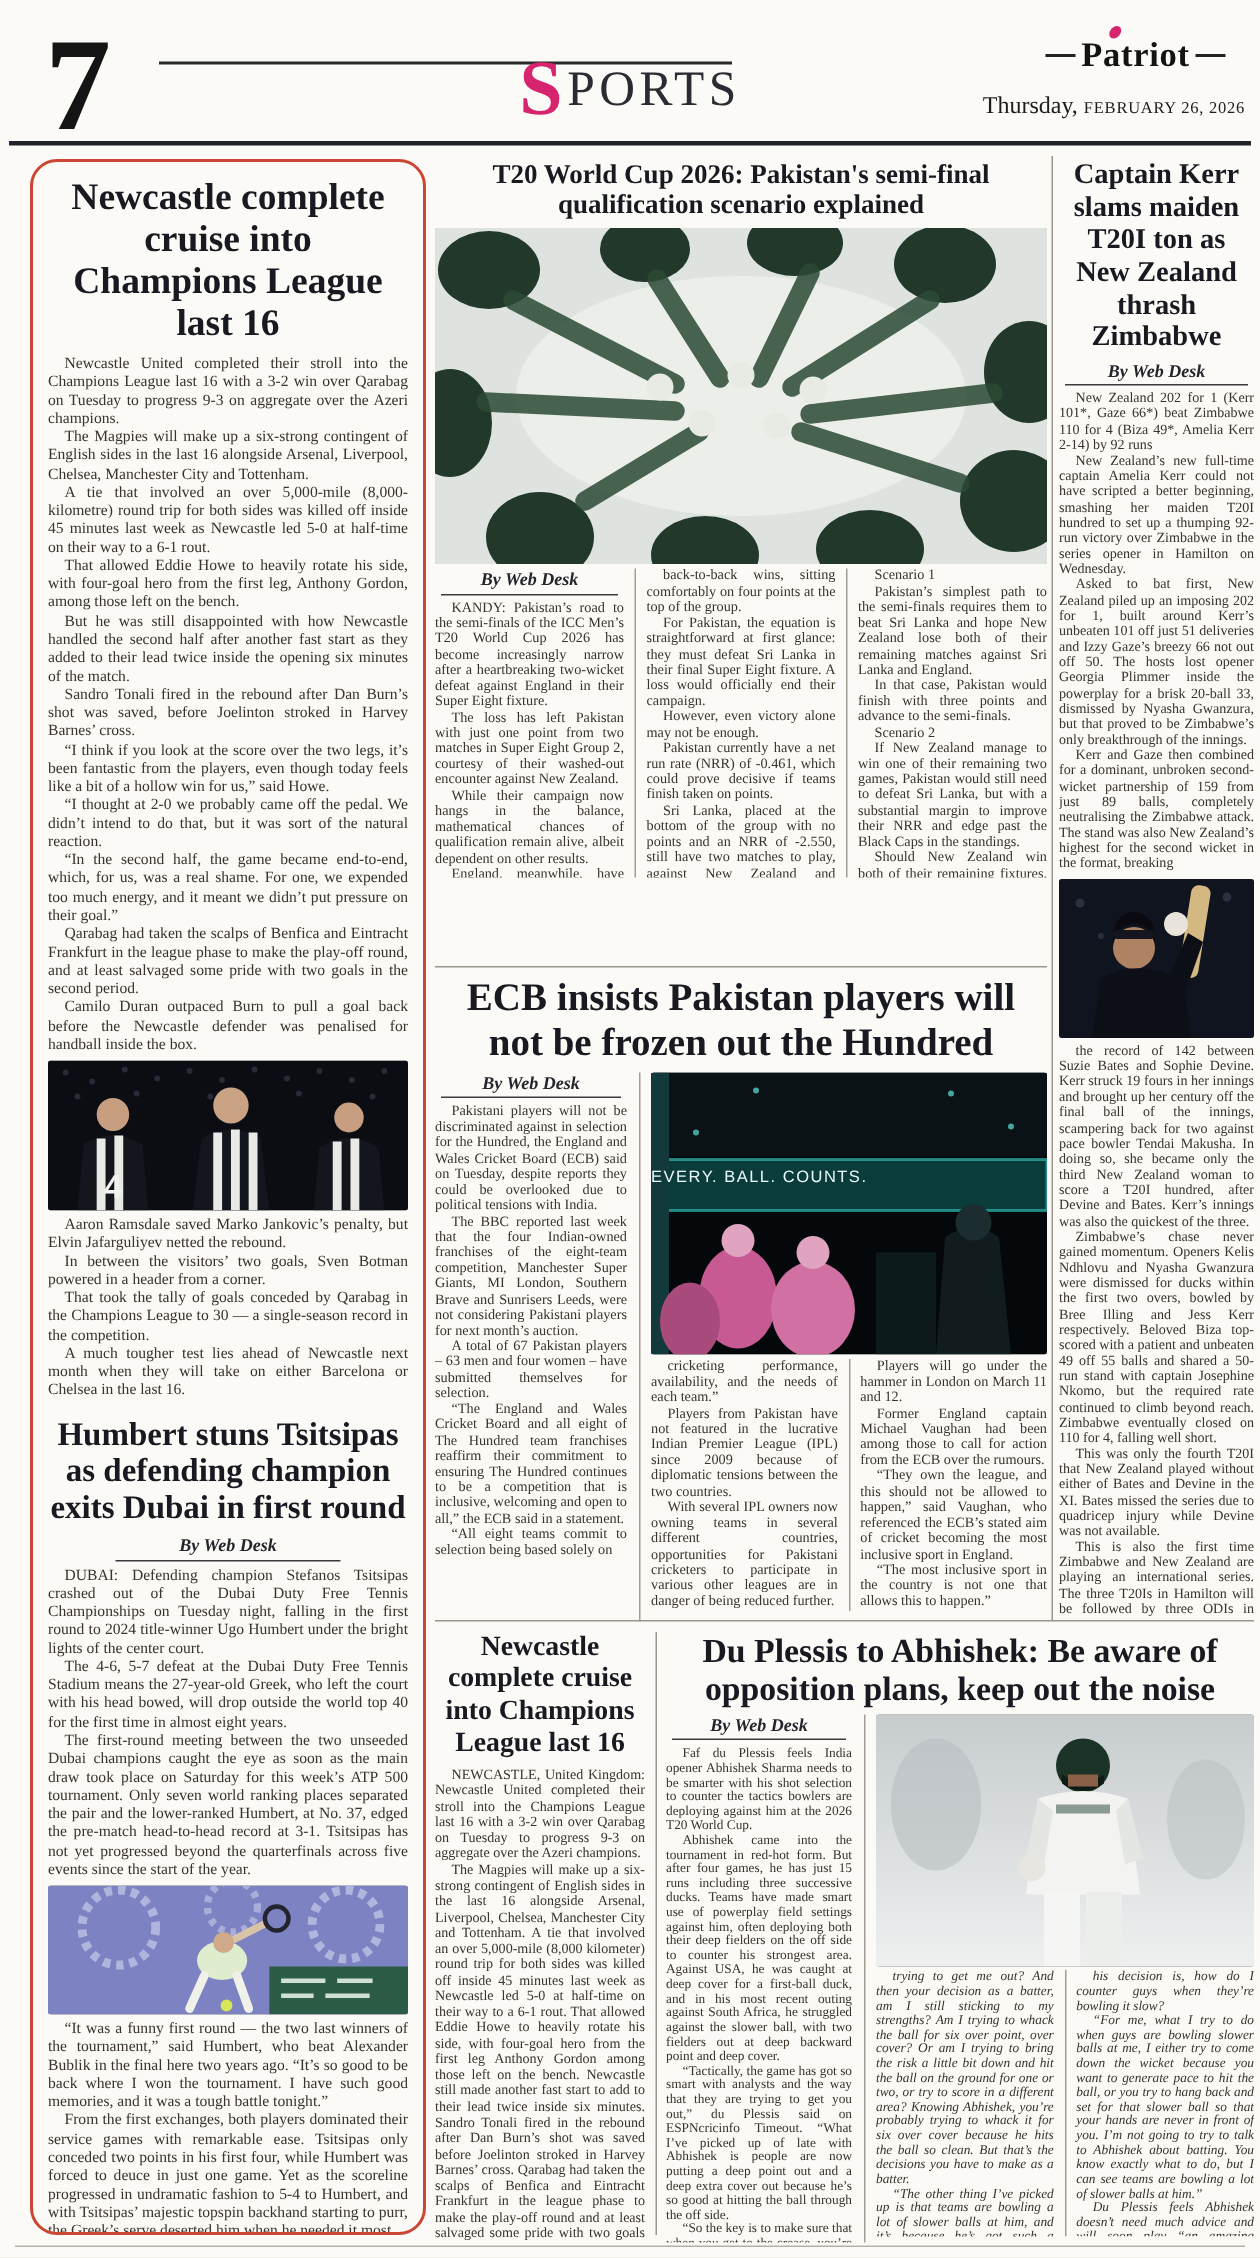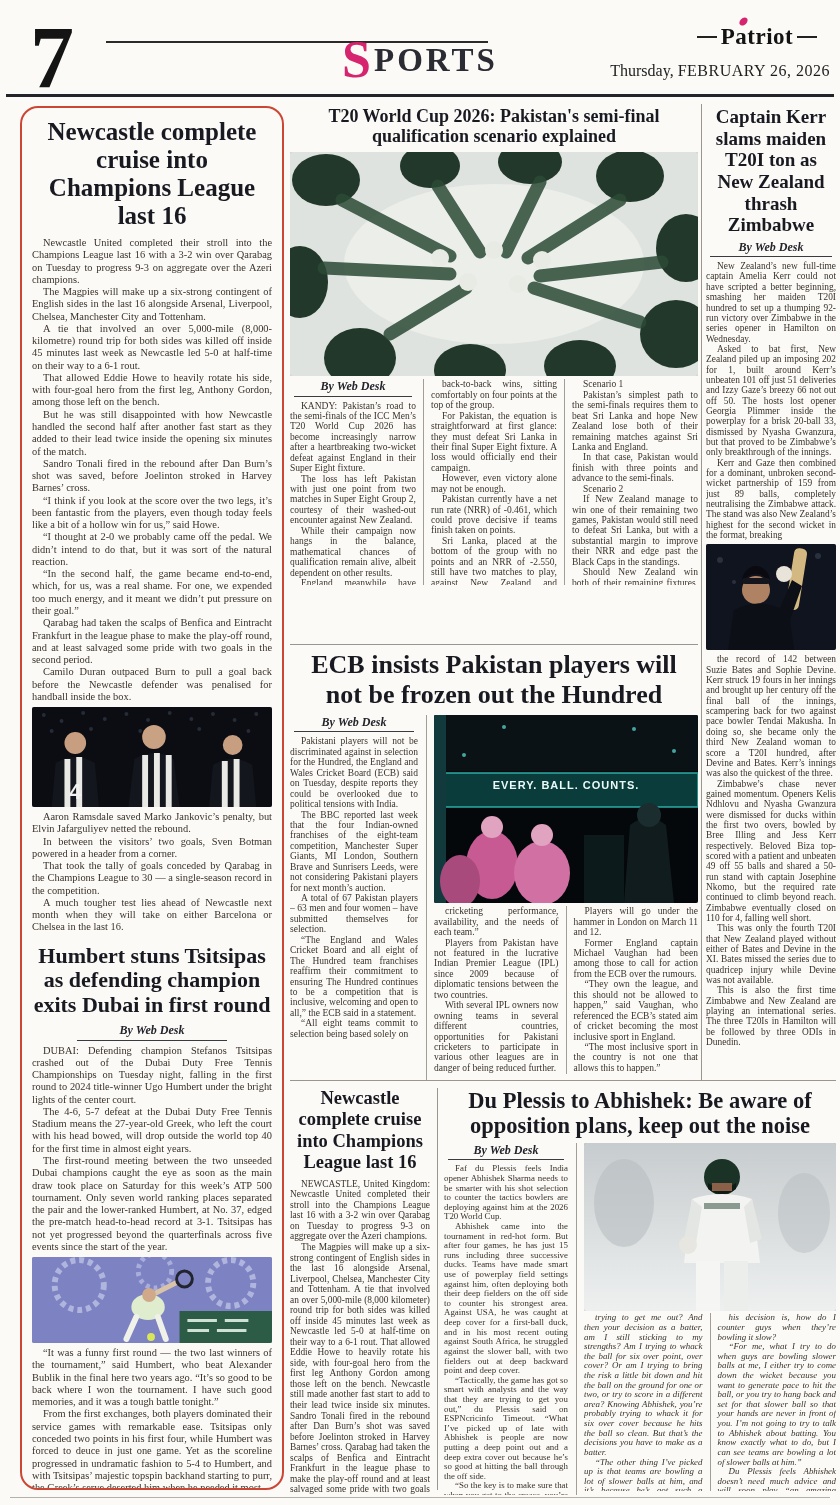--- a/index.html
+++ b/index.html
@@ -3,29 +3,29 @@
 <meta charset="utf-8">
 <style>
   html,body{margin:0;padding:0;background:#e8e6e0;}
   .page{position:relative;width:840px;height:1505px;background:#fbfaf6;margin:0 auto;
         font-family:"Liberation Serif",serif;color:#3a322b;overflow:hidden;}
   
   .pagenum{position:absolute;left:30px;top:14px;font-size:88px;line-height:1;font-weight:bold;color:#141414;}
   .hrule-left{position:absolute;left:106px;top:41px;width:382px;height:2px;background:#2a2a2a;}
   .section-title{position:absolute;left:250px;top:34px;width:340px;text-align:center;color:#2b2b33;letter-spacing:3px;}
   .section-title .big-s{font-size:52px;font-weight:bold;line-height:1;vertical-align:-6px;}
-  .section-title .rest{font-size:33px;font-weight:bold;}
+  .section-title .rest{font-size:33px;font-weight:normal;}
   .masthead-wrap{position:absolute;right:8px;top:24px;width:150px;text-align:center;}
   .masthead{font-size:23px;font-weight:bold;color:#131313;letter-spacing:.5px;}
   .masthead-dash{display:inline-block;width:20px;height:2px;background:#222;vertical-align:6px;}
   .masthead-accent{position:absolute;top:-7px;left:58px;width:7px;height:9px;background:#d6246e;
                    border-radius:60% 40% 60% 40%;transform:rotate(25deg);}
   .dateline{position:absolute;right:10px;top:62px;white-space:nowrap;color:#1d1d1d;}
   .dateline .day{font-size:16px;}
-  .dateline .rest{font-size:16px;letter-spacing:.5px;}
+  .dateline .rest{font-size:11px;letter-spacing:.5px;}
   .header-bar{position:absolute;left:6px;top:94px;width:828px;height:3px;background:#23232a;}
   
   .headline{font-weight:bold;color:#191922;text-align:center;margin:0;}
   .byline{font-weight:bold;font-style:italic;font-size:12px;color:#24242c;text-align:center;
           border-bottom:1.6px solid #3a3a40;padding:1px 0 2px;margin:0 4px 4px;}
   .para{margin:0;text-align:justify;text-indent:11px;}
   .photo{position:relative;overflow:hidden;border-radius:2px;background:#888;margin:4px 0;}
   .photo svg{display:block;}
   .vrule{position:absolute;width:1px;background:#9b968d;}
   .hrule{position:absolute;height:1px;background:#9b968d;}
@@ -42,22 +42,22 @@
   .ncol{flex:1;font-size:9.5px;line-height:1.1;overflow:hidden;}
   .ncol + .ncol{border-left:1px solid #a39e94;margin-left:7px;padding-left:7px;}
   .t20 .cols3{height:206px;}
   
   .ecb{position:absolute;left:290px;top:650px;width:408px;}
   .h-ecb{font-size:26px;line-height:1.14;margin:0 0 6px;}
   .ecb-row{display:flex;}
   .ecb-col1{width:128px;font-size:9.5px;line-height:1.1;height:366px;overflow:hidden;}
   .ecb-right{width:272px;margin-left:8px;border-left:1px solid #a39e94;padding-left:7px;box-sizing:border-box;}
   .ecb-cols{display:flex;height:168px;overflow:hidden;margin-top:3px;}
-  .ecb-banner{position:absolute;left:0;right:0;top:64px;text-align:center;color:#eafaf8;
-              font-family:"Liberation Sans",sans-serif;font-weight:bold;font-size:11px;letter-spacing:1px;}
+  .ecb-banner{position:absolute;left:0;right:0;top:64px;color:#eafaf8;
+              font-family:"Liberation Sans",sans-serif;font-weight:normal;font-size:11px;letter-spacing:1px;}
   
   .kerr{position:absolute;left:706px;top:104px;width:130px;height:974px;overflow:hidden;font-size:9.4px;line-height:1.1;}
   .h-kerr{font-size:19px;line-height:1.14;margin:2px 0 4px;}
   
   .newc2{position:absolute;left:290px;top:1088px;width:140px;height:407px;overflow:hidden;font-size:9.4px;line-height:1.12;}
   .h-newc2{font-size:18.5px;line-height:1.16;margin:0 0 5px;}
   .dup{position:absolute;left:444px;top:1088px;width:392px;}
   .h-dup{font-size:22.5px;line-height:1.12;margin:0 0 5px;}
   .dup-row{display:flex;}
   .dup-col1{width:124px;font-size:8.9px;line-height:1.08;height:352px;overflow:hidden;}
@@ -315,20 +315,21 @@
         </div>
       </div>
     </div>
   </div>
 
   <div class="vrule" style="left:701px;top:104px;height:976px;"></div>
   <div class="kerr">
     <h2 class="headline h-kerr">Captain Kerr slams maiden T20I ton as New Zealand thrash Zimbabwe</h2>
     <div class="byline">By Web Desk</div>
     <div>
+        <p class="para">New Zealand 202 for 1 (Kerr 101*, Gaze 66*) beat Zimbabwe 110 for 4 (Biza 49*, Amelia Kerr 2-14) by 92 runs</p>
         <p class="para">New Zealand’s new full-time captain Amelia Kerr could not have scripted a better beginning, smashing her maiden T20I hundred to set up a thumping 92-run victory over Zimbabwe in the series opener in Hamilton on Wednesday.</p>
         <p class="para">Asked to bat first, New Zealand piled up an imposing 202 for 1, built around Kerr’s unbeaten 101 off just 51 deliveries and Izzy Gaze’s breezy 66 not out off 50. The hosts lost opener Georgia Plimmer inside the powerplay for a brisk 20-ball 33, dismissed by Nyasha Gwanzura, but that proved to be Zimbabwe’s only breakthrough of the innings.</p>
         <p class="para">Kerr and Gaze then combined for a dominant, unbroken second-wicket partnership of 159 from just 89 balls, completely neutralising the Zimbabwe attack. The stand was also New Zealand’s highest for the second wicket in the format, breaking</p>
       </div>
     <div class="photo" style="height:106px;">
       <svg viewBox="0 0 130 106" width="100%" height="106" preserveAspectRatio="none">
         <rect width="130" height="106" fill="#10141f"></rect>
         <g fill="#2a3040">
             <circle cx="14" cy="16" r="3"></circle>
             <circle cx="112" cy="12" r="3"></circle>

